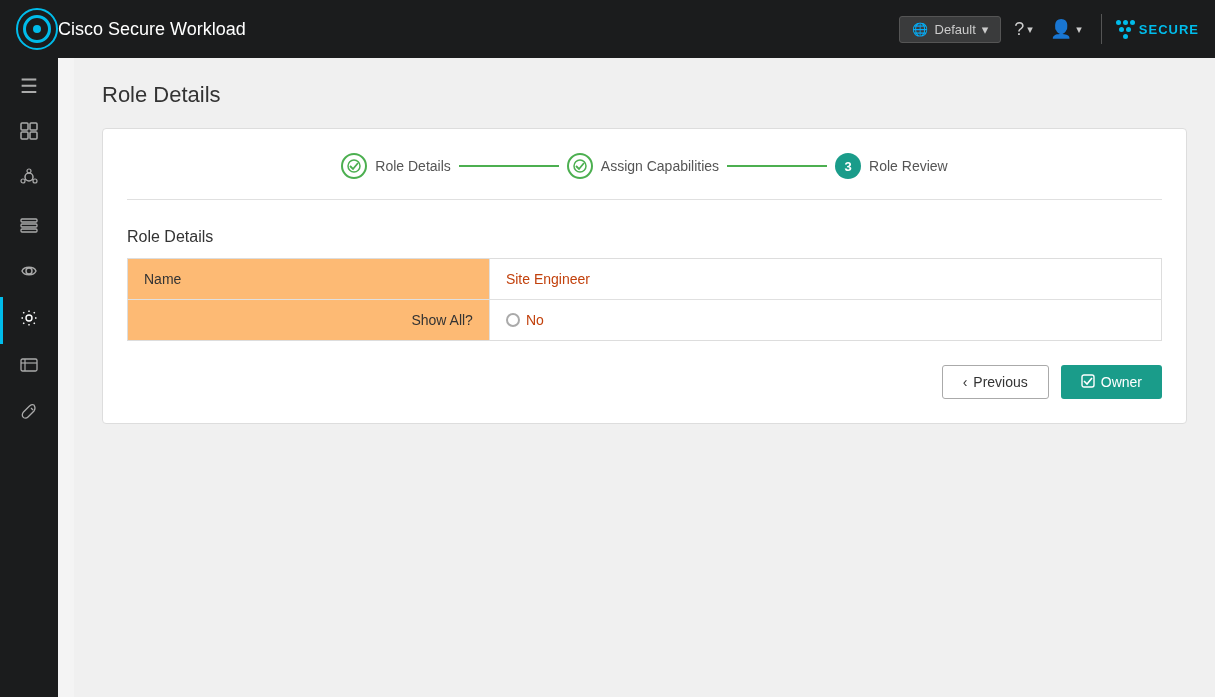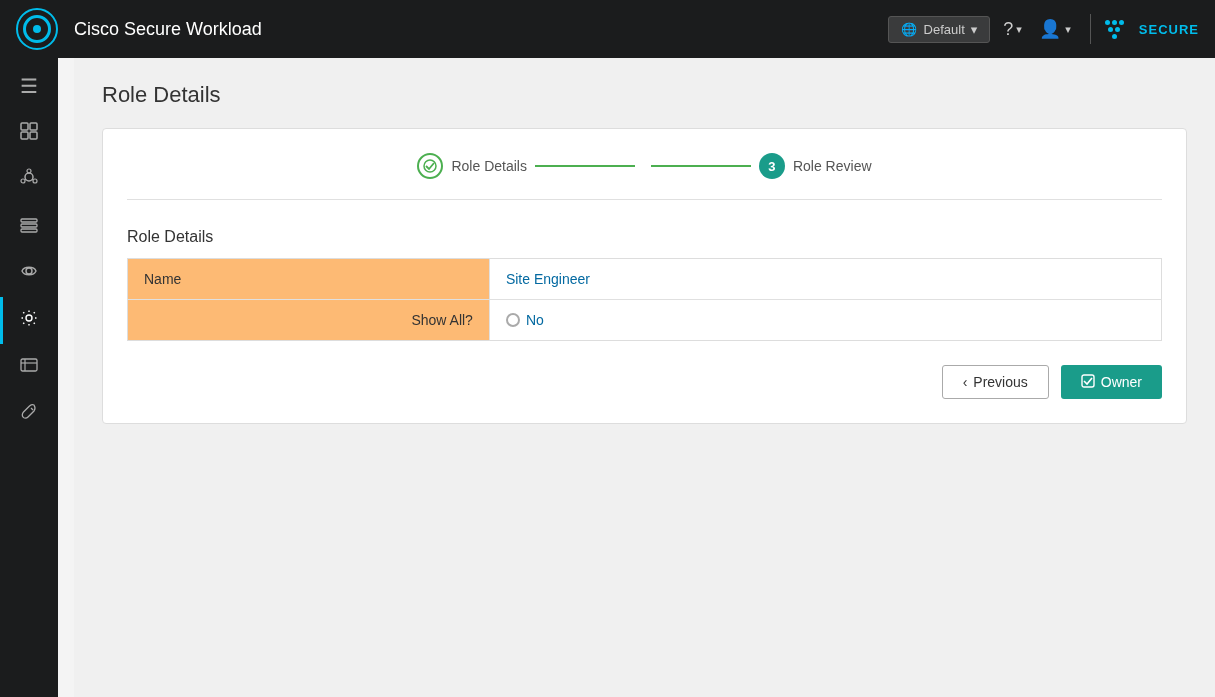--- a/index.html
+++ b/index.html
@@ -9,21 +9,21 @@
     .topnav {
       background: #1b1c1d;
       height: 58px;
       display: flex;
       align-items: center;
       justify-content: space-between;
       padding: 0 16px;
       flex-shrink: 0;
       z-index: 100;
     }
-    .topnav-left { display: flex; align-items: center; gap: 16px; }
+    .topnav-left { display: flex; align-items: center; gap: 0; }
     .topnav-logo {
       width: 42px; height: 42px;
       border-radius: 50%;
       border: 2px solid #00bceb;
       display: flex; align-items: center; justify-content: center;
       background: #1b1c1d;
     }
     .topnav-logo-inner {
       width: 28px; height: 28px;
       border-radius: 50%;
@@ -50,21 +50,21 @@
     .topnav-icon-btn {
       background: transparent;
       color: #ccc;
       border: none;
       cursor: pointer;
       display: flex; align-items: center; gap: 3px;
       font-size: 18px;
       padding: 5px;
     }
     .topnav-divider { width: 1px; height: 30px; background: #555; margin: 0 6px; }
-    .cisco-logo { display: flex; align-items: center; gap: 15px; }
+    .cisco-logo { display: flex; align-items: center; gap: 4px; }
     .cisco-logo-text { color: #00bceb; font-size: 13px; font-weight: 700; letter-spacing: 1px; }
 
     
     .layout { display: flex; flex: 1; overflow: hidden; }
 
     
     .sidebar {
       width: 58px;
       background: #1b1c1d;
       display: flex;
@@ -196,21 +196,21 @@
       vertical-align: middle;
     }
     .detail-table td:first-child {
       background: #fdba74;
       font-weight: 500;
       color: #333;
       width: 35%;
       border-right: 1px solid #e0e0e0;
     }
     .detail-table td:last-child {
-      color: #0369a1;
+      color: #c2410c;
     }
 
     .radio-row { display: flex; align-items: center; gap: 6px; }
     .radio-circle {
       width: 14px; height: 14px;
       border-radius: 50%;
       border: 2px solid #aaa;
       display: inline-block;
     }
 
@@ -393,20 +393,29 @@
             <svg width="14" height="14" viewBox="0 0 14 14">
               <circle cx="7" cy="7" r="6" stroke="#4caf50" stroke-width="1.5" fill="none"></circle>
               <polyline points="3,7 6,10 11,4" stroke="#4caf50" stroke-width="1.8" fill="none"></polyline>
             </svg>
           </div>
           <span class="step-label">Role Details</span>
         </div>
 
         <div class="step-connector"></div>
 
+        <div class="step">
+          <div class="step-circle completed">
+            <svg width="14" height="14" viewBox="0 0 14 14">
+              <circle cx="7" cy="7" r="6" stroke="#4caf50" stroke-width="1.5" fill="none"></circle>
+              <polyline points="3,7 6,10 11,4" stroke="#4caf50" stroke-width="1.8" fill="none"></polyline>
+            </svg>
+          </div>
+          <span class="step-label">Assign Capabilities</span>
+        </div>
 
         <div class="step-connector-active"></div>
 
         <div class="step">
           <div class="step-circle active">
             <span>3</span>
           </div>
           <span class="step-label">Role Review</span>
         </div>
       </div>

